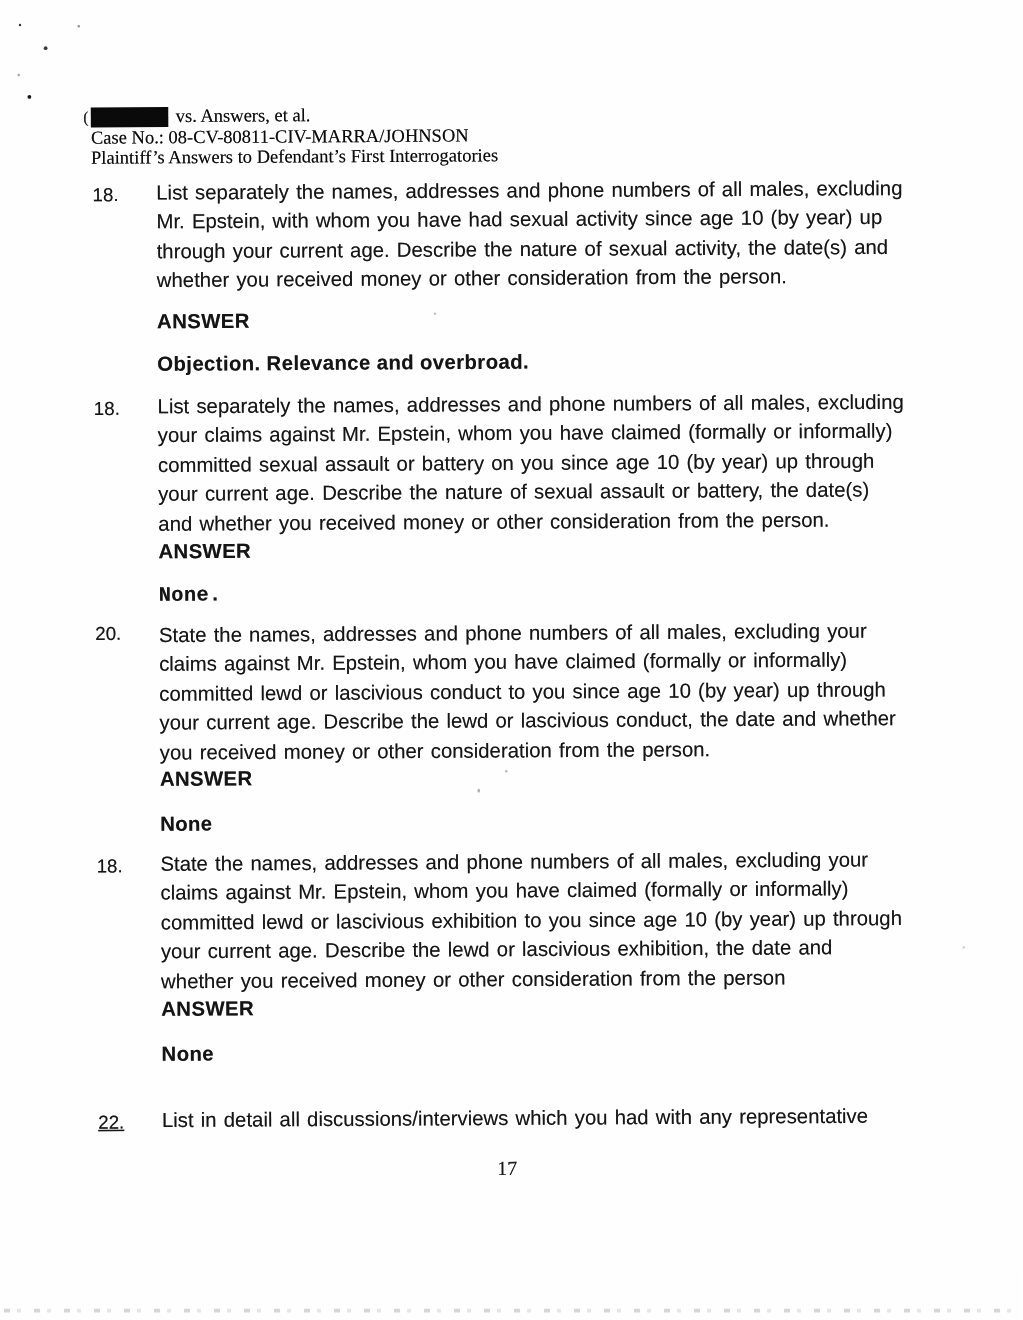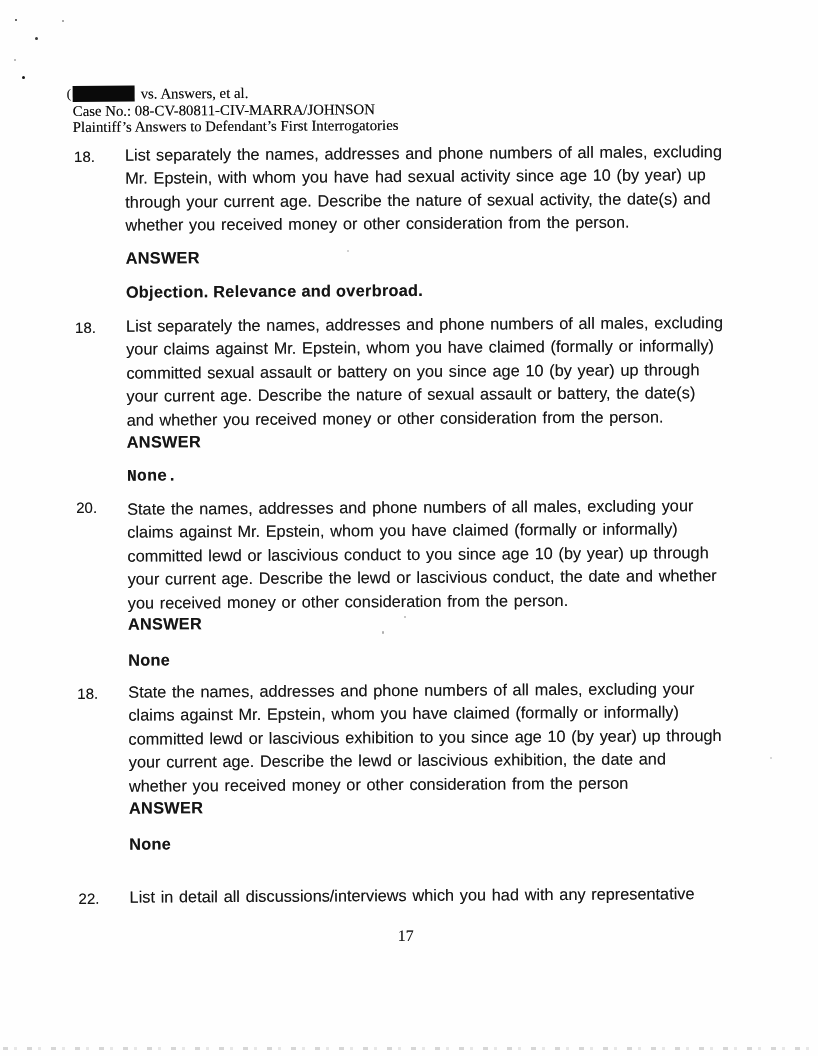--- a/index.html
+++ b/index.html
@@ -78,21 +78,21 @@
     text-shadow: 0 0 0.4px rgba(20,20,20,0.5);
   }
   .t142 { top: 142px; } .t143 { top: 143px; }
   .t245 { top: 245px; } .t279 { top: 279px; }
   .t313 { top: 313px; } .t314 { top: 314px; }
   .t429 { top: 429px; } .t463 { top: 463px; font-family: Liberation Mono, monospace; }
   .t496 { top: 496px; } .t497 { top: 494px; }
   .t611 { top: 611px; } .t647 { top: 647px; }
   .t679 { top: 679px; } .t680 { top: 680px; }
   .t795 { top: 795px; } .t831 { top: 831px; }
-  .t884 { top: 884px; } .t885 { top: 885px; }
+  .t884 { top: 884px; } .t885 { top: 885px; text-decoration: underline; }
   
   .pageno {
     position: absolute;
     left: 0;
     top: 927px;
     width: 806px;
     text-align: center;
     font-family: "Liberation Serif", serif;
     font-size: 16px;
     color: #1a1a1a;

